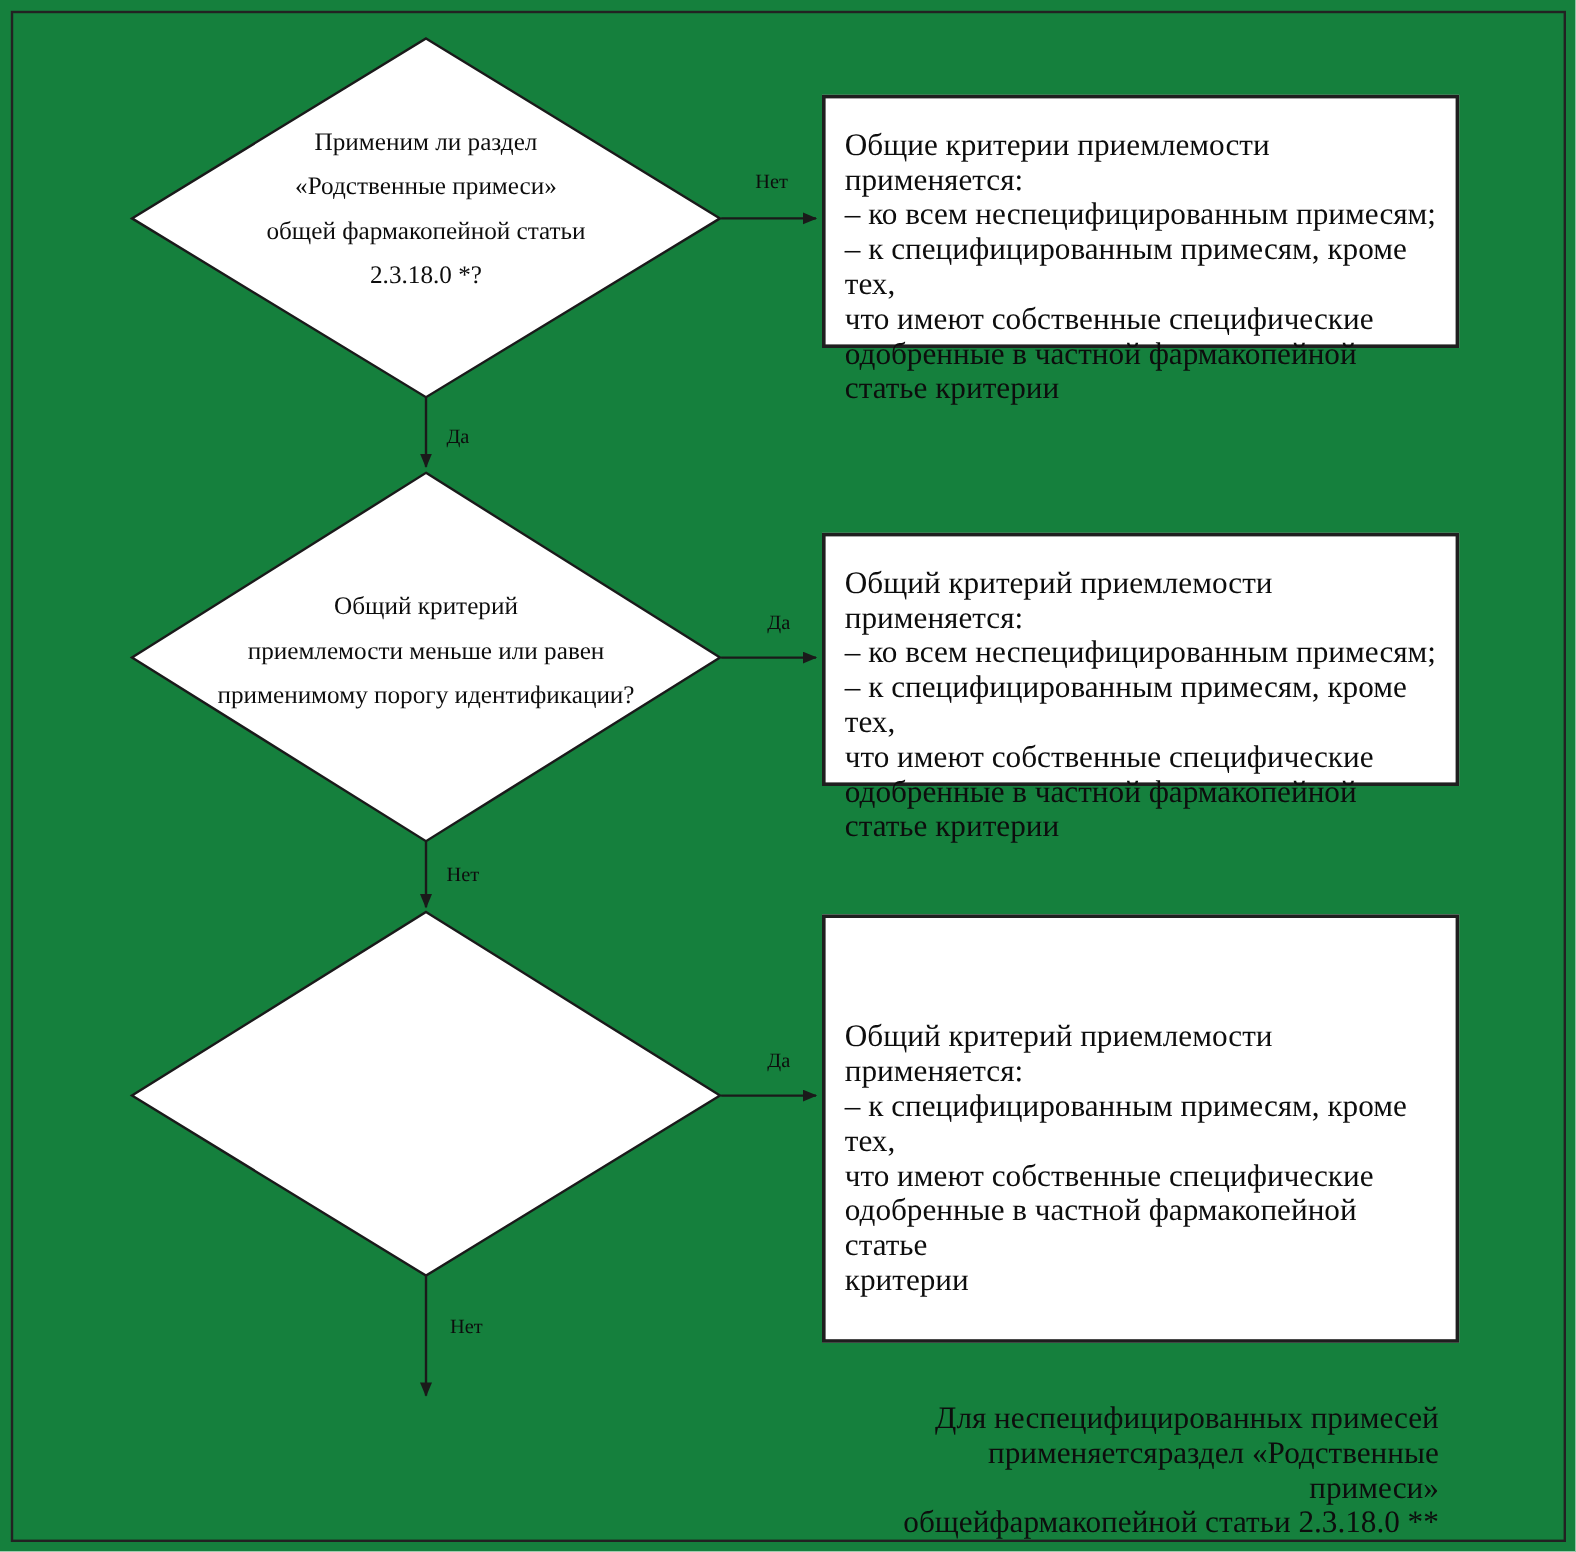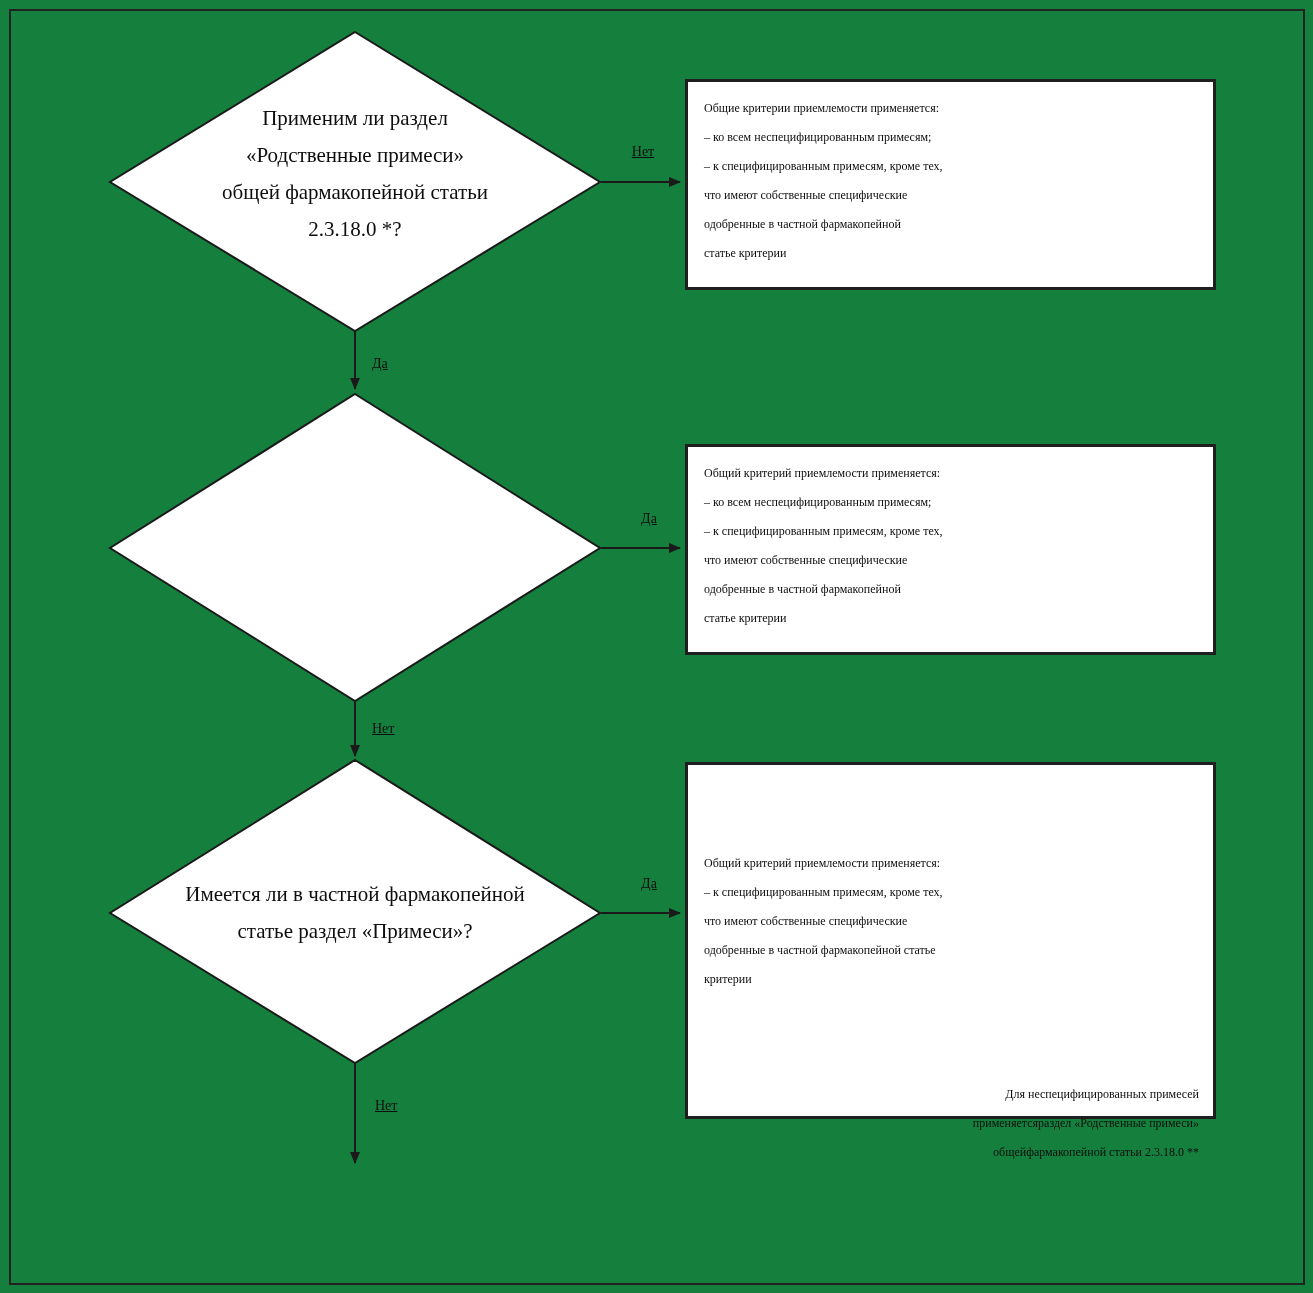--- a/index.html
+++ b/index.html
@@ -26,45 +26,44 @@
     text-align: center;
     font-size: 21px;
     line-height: 37px;
     white-space: pre-wrap;
   }
   .box {
     position: absolute;
     box-sizing: border-box;
     border: 3px solid #1f1f1f;
     background: #ffffff;
-    font-size: 12px;
+    font-size: 26px;
     line-height: 29px;
-    padding: 12px 14px 10px 16px;
+    padding: 24px 14px 10px 16px;
     white-space: pre-wrap;
   }
   #box1 { left: 685px; top: 79px;  width: 531px; height: 211px; }
   #box2 { left: 685px; top: 444px; width: 531px; height: 211px; }
   #box3 { left: 685px; top: 762px; width: 531px; height: 357px; padding-top: 26px; }
   #box3 .para2 { margin-top: 28px; text-align: right; }
   #box4 {
     left: 95px; top: 1168px;
     width: 611px; height: 94px;
     font-size: 21px; line-height: 33px;
     padding: 13px 16px 10px 55px;
   }
   #d1t { left: 130px; top: 100px; width: 450px; }
   #d2t { left: 105px; top: 487px; width: 500px; }
   #d3t { left: 105px; top: 876px; width: 500px; }
 
   .edge-label {
     position: absolute;
-    font-size: 14px;
+    font-size: 17px;
     line-height: 26px;
     white-space: nowrap;
-    text-decoration: underline;
   }
   #lbl-d1-no  { left: 612px; top: 139px; width: 62px; text-align: center; }
   #lbl-d1-yes { left: 372px; top: 351px; }
   #lbl-d2-yes { left: 618px; top: 506px; width: 62px; text-align: center; }
   #lbl-d2-no  { left: 372px; top: 716px; }
   #lbl-d3-yes { left: 618px; top: 871px; width: 62px; text-align: center; }
   #lbl-d3-no  { left: 375px; top: 1093px; }
 </style>
 </head>
 <body>
@@ -89,22 +88,23 @@
     <line x1="601" y1="548" x2="680" y2="548" stroke="#1a1a1a" stroke-width="2" marker-end="url(#arr)"></line>
     <line x1="355" y1="701" x2="355" y2="756" stroke="#1a1a1a" stroke-width="2" marker-end="url(#arr)"></line>
     <line x1="601" y1="913" x2="680" y2="913" stroke="#1a1a1a" stroke-width="2" marker-end="url(#arr)"></line>
     <line x1="355" y1="1063" x2="355" y2="1163" stroke="#1a1a1a" stroke-width="2" marker-end="url(#arr)"></line>
   </svg>
 
   <div id="d1t" class="dtext">Применим ли раздел
 «Родственные примеси»
 общей фармакопейной статьи
 2.3.18.0 *?</div>
-  <div id="d3t" class="dtext">Имеется ли в частной фармакопейной
-статье раздел «Примеси»?</div>
+  <div id="d2t" class="dtext">Общий критерий
+приемлемости меньше или равен
+применимому порогу идентификации?</div>
 
   <div id="box1" class="box">Общие критерии приемлемости применяется:
 – ко всем неспецифицированным примесям;
 – к специфицированным примесям, кроме тех,
 что имеют собственные специфические
 одобренные в частной фармакопейной
 статье критерии</div>
 
   <div id="box2" class="box">Общий критерий приемлемости применяется:
 – ко всем неспецифицированным примесям;

